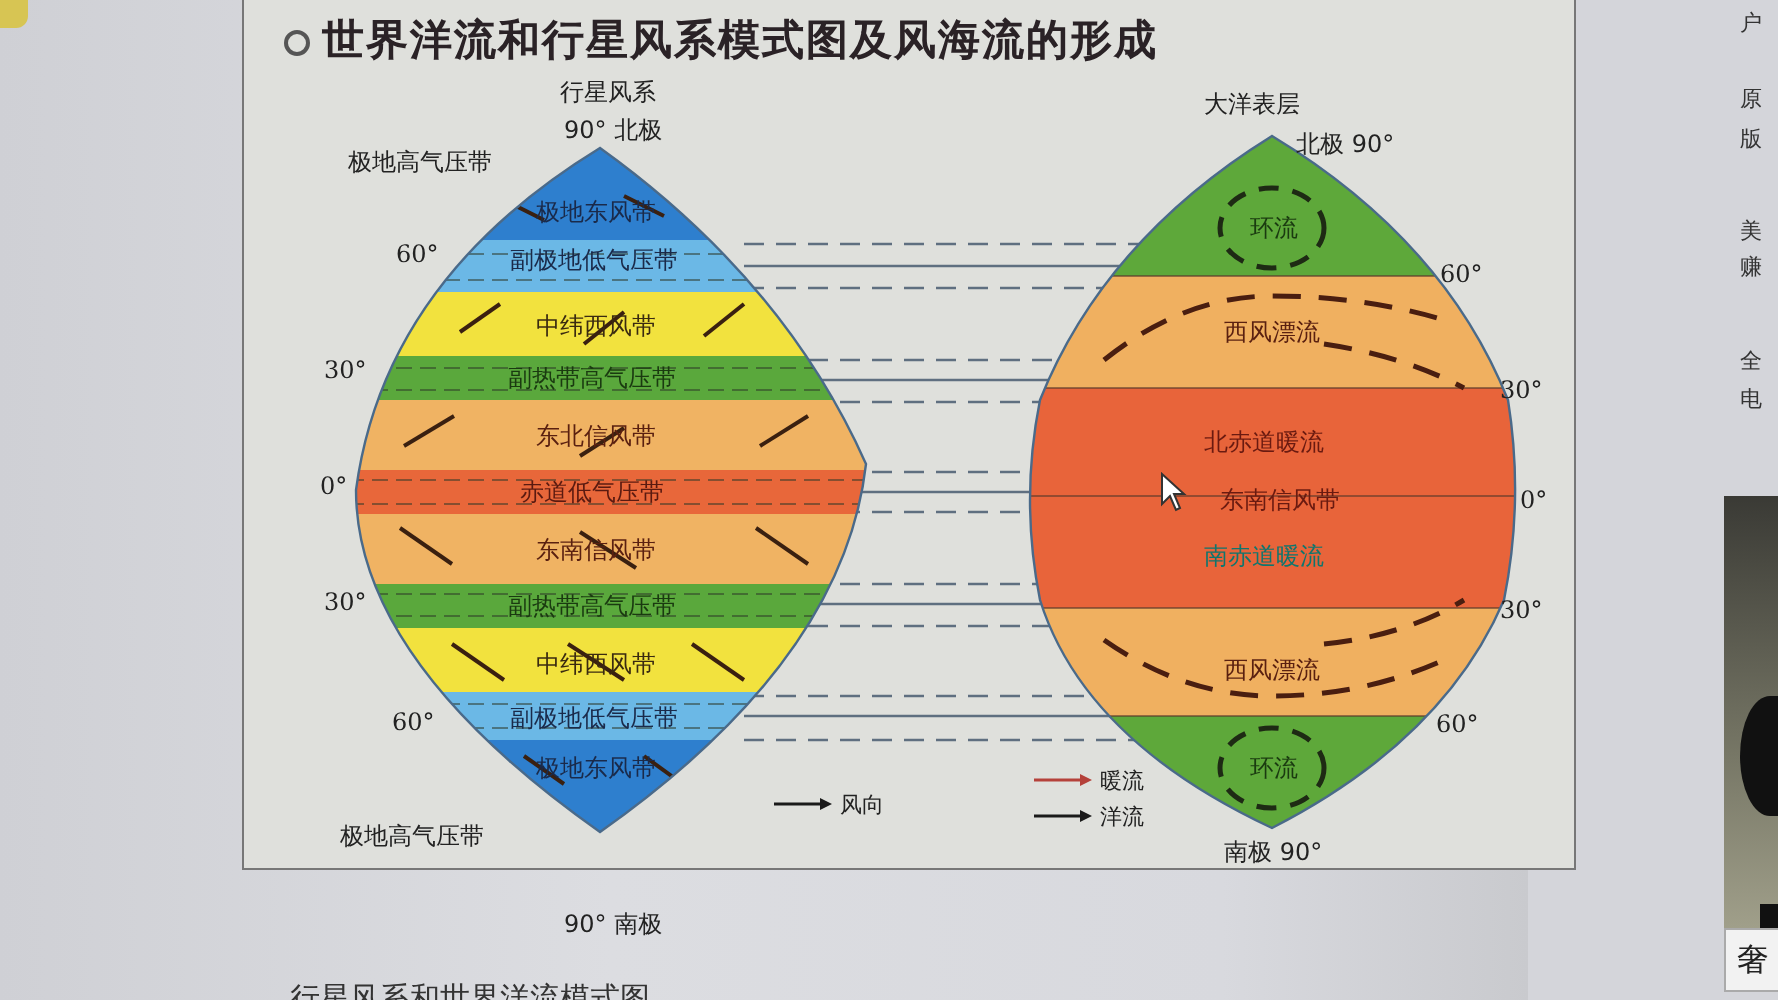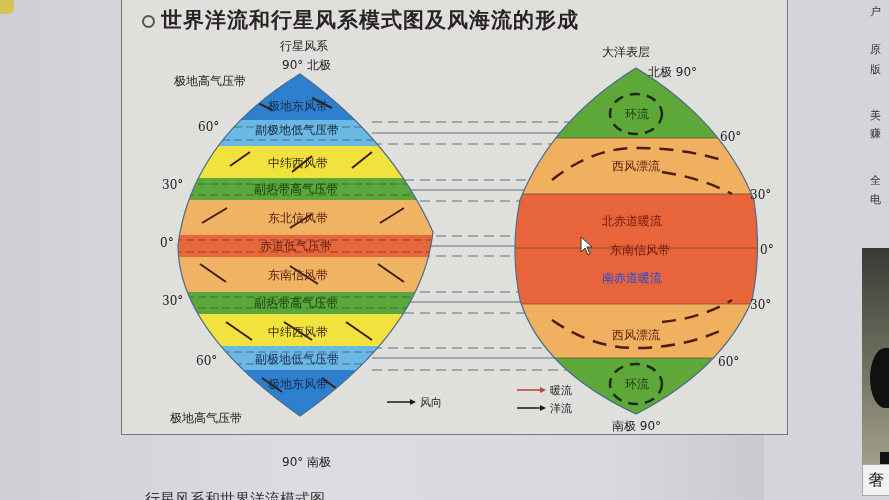--- a/index.html
+++ b/index.html
@@ -170,21 +170,21 @@
     <div class="deg" style="left:598px;top:130px;">60°</div>
     <div class="deg" style="left:628px;top:188px;">30°</div>
     <div class="deg" style="left:638px;top:243px;">0°</div>
     <div class="deg" style="left:628px;top:298px;">30°</div>
     <div class="deg" style="left:596px;top:355px;">60°</div>
 
     <div class="lbl" style="left:503px;top:106px;color:#1a3a10;">环流</div>
     <div class="lbl" style="left:490px;top:158px;color:#5a2010;">西风漂流</div>
     <div class="lbl" style="left:480px;top:213px;color:#6a1a10;">北赤道暖流</div>
     <div class="lbl" style="left:488px;top:242px;color:#6a1a10;">东南信风带</div>
-    <div class="lbl" style="left:480px;top:270px;color:#1d4ed8;">南赤道暖流</div>
+    <div class="lbl" style="left:480px;top:270px;color:#0f766e;">南赤道暖流</div>
     <div class="lbl" style="left:490px;top:327px;color:#5a2010;">西风漂流</div>
     <div class="lbl" style="left:503px;top:376px;color:#1a3a10;">环流</div>
 
     <div class="lbl" style="left:298px;top:395px;font-size:11px;">风向</div>
     <div class="lbl" style="left:428px;top:383px;font-size:11px;">暖流</div>
     <div class="lbl" style="left:428px;top:401px;font-size:11px;">洋流</div>
   </div>
 
   <svg style="position:absolute;left:580px;top:236px;" width="14" height="20">
     <polygon points="1,1 1,16 5,12 8,19 10,18 7,11 12,11" fill="#fff" stroke="#333" stroke-width="1"></polygon>

